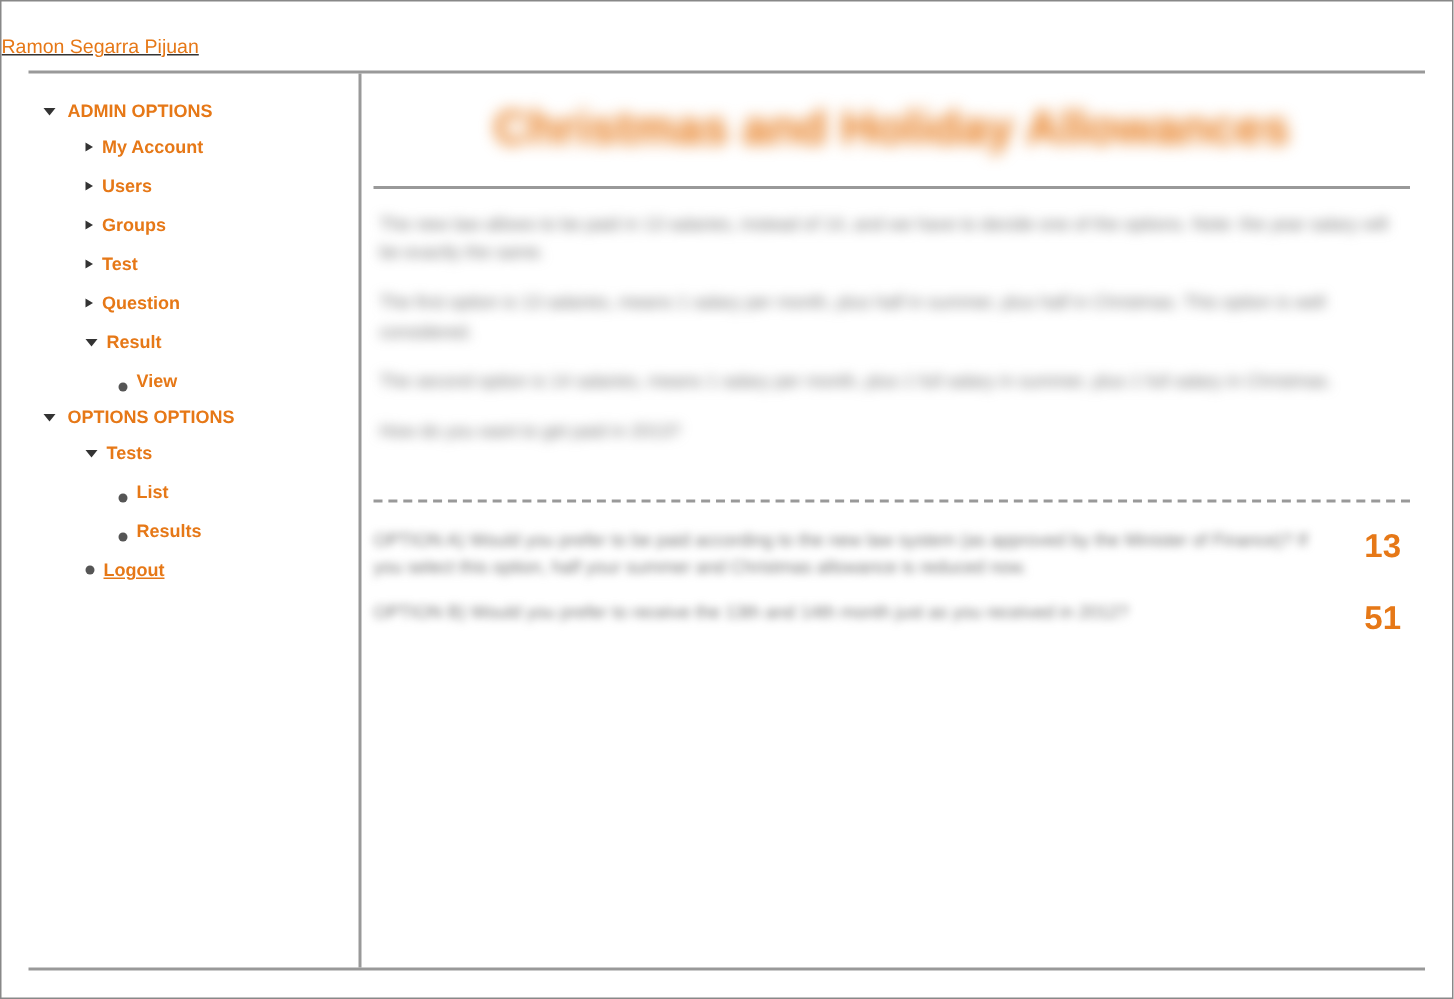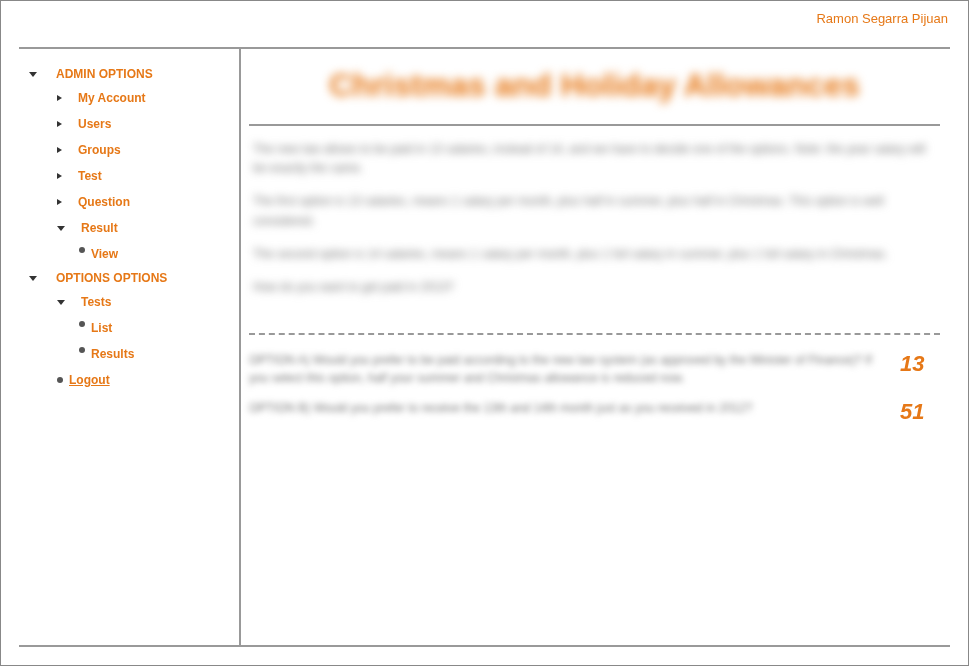--- a/index.html
+++ b/index.html
@@ -8,22 +8,22 @@
     font-size: 12px;
     color: #333;
     background: #fff;
     width: 969px;
     height: 666px;
     border: 1px solid #888;
     position: relative;
   }
   .topbar {
     height: 36px;
-    padding: 10px 20px 0 0;
-    text-align: right;
+    padding: 22px 20px 0 0;
+    text-decoration: underline;
   }
   .username {
     color: #e67817;
     font-size: 13px;
   }
   .frame {
     position: absolute;
     top: 46px;
     left: 18px;
     right: 18px;
@@ -40,37 +40,37 @@
     padding: 14px 8px 0 10px;
     border-right: 2px solid #999;
   }
   .nav-section {
     color: #e67817;
     font-weight: bold;
     font-size: 12px;
     padding: 4px 0;
     display: flex;
     align-items: center;
-    gap: 19px;
+    gap: 8px;
   }
   .nav-section .arrow {
     width: 0; height: 0;
     border-left: 4px solid transparent;
     border-right: 4px solid transparent;
     border-top: 5px solid #333;
     display: inline-block;
   }
   .nav-item {
     color: #e67817;
     font-weight: bold;
     font-size: 12px;
     padding: 6px 0 6px 28px;
     display: flex;
     align-items: center;
-    gap: 16px;
+    gap: 6px;
     cursor: pointer;
   }
   .nav-item .tri {
     width: 0; height: 0;
     border-top: 3px solid transparent;
     border-bottom: 3px solid transparent;
     border-left: 5px solid #333;
     display: inline-block;
   }
   .nav-item .tri-down {
@@ -79,21 +79,21 @@
     border-right: 4px solid transparent;
     border-top: 5px solid #333;
     display: inline-block;
   }
   .nav-sub {
     color: #e67817;
     font-weight: bold;
     font-size: 12px;
     padding: 6px 0 6px 50px;
     display: flex;
-    align-items: flex-start;
+    align-items: flex-end;
     gap: 6px;
     cursor: pointer;
   }
   .nav-sub .dot {
     width: 6px; height: 6px;
     border-radius: 50%;
     background: #555;
     display: inline-block;
   }
   .nav-logout {
@@ -154,22 +154,22 @@
     font-size: 12px;
     line-height: 1.5;
     filter: blur(3px);
     flex: 1;
   }
   .opt-count {
     color: #e67817;
     font-weight: bold;
     font-size: 22px;
     min-width: 40px;
+    text-align: right;
     padding-right: 6px;
-    font-style: italic;
   }
 </style>
 </head>
 <body>
 
 <div class="topbar">
   <span class="username">Ramon Segarra Pijuan</span>
 </div>
 
 <div class="frame">

